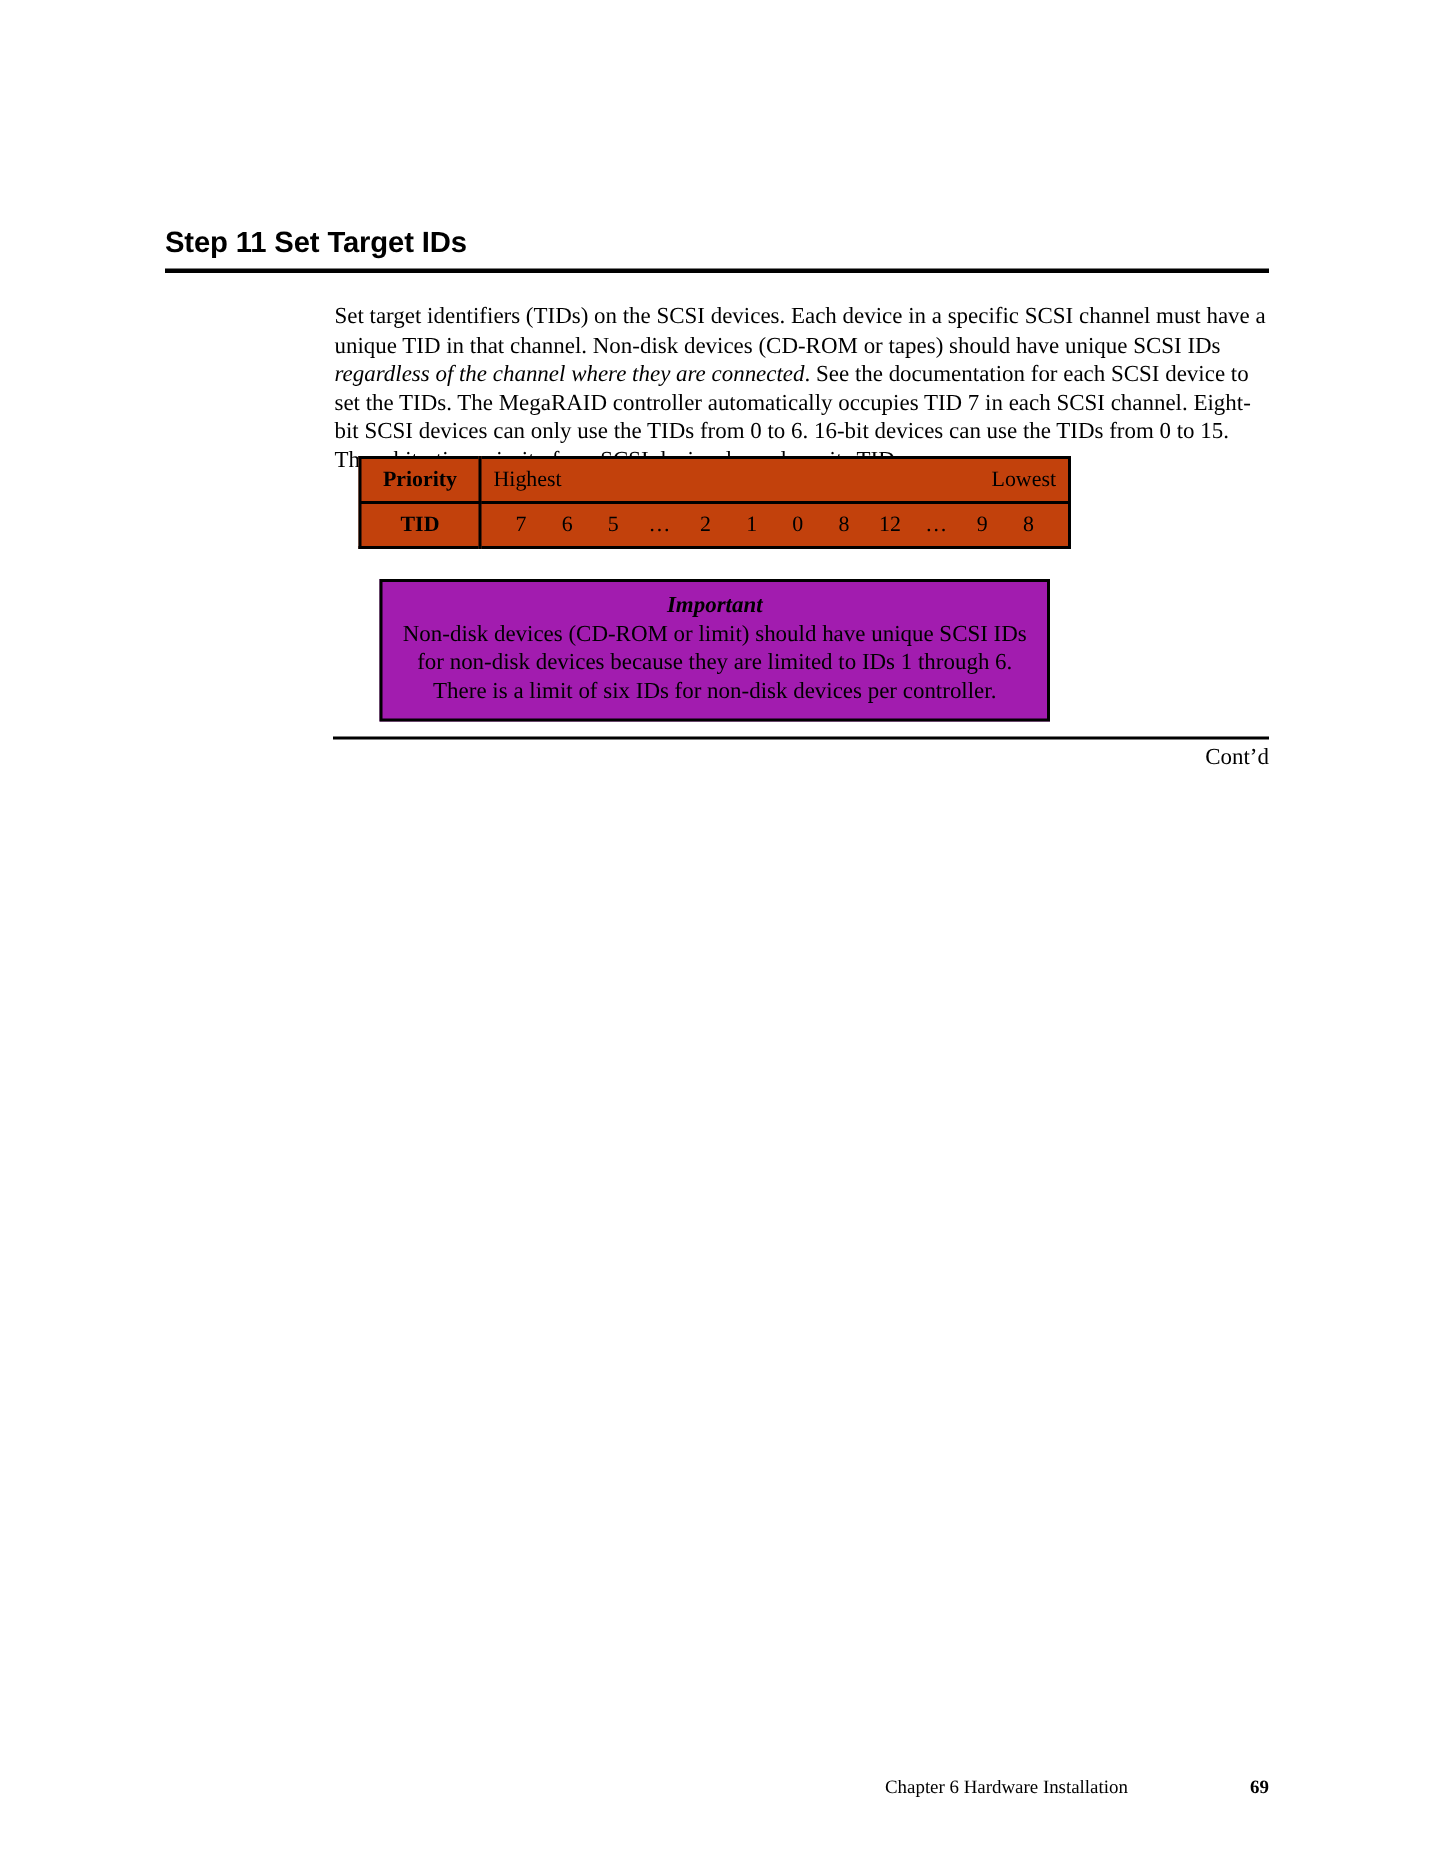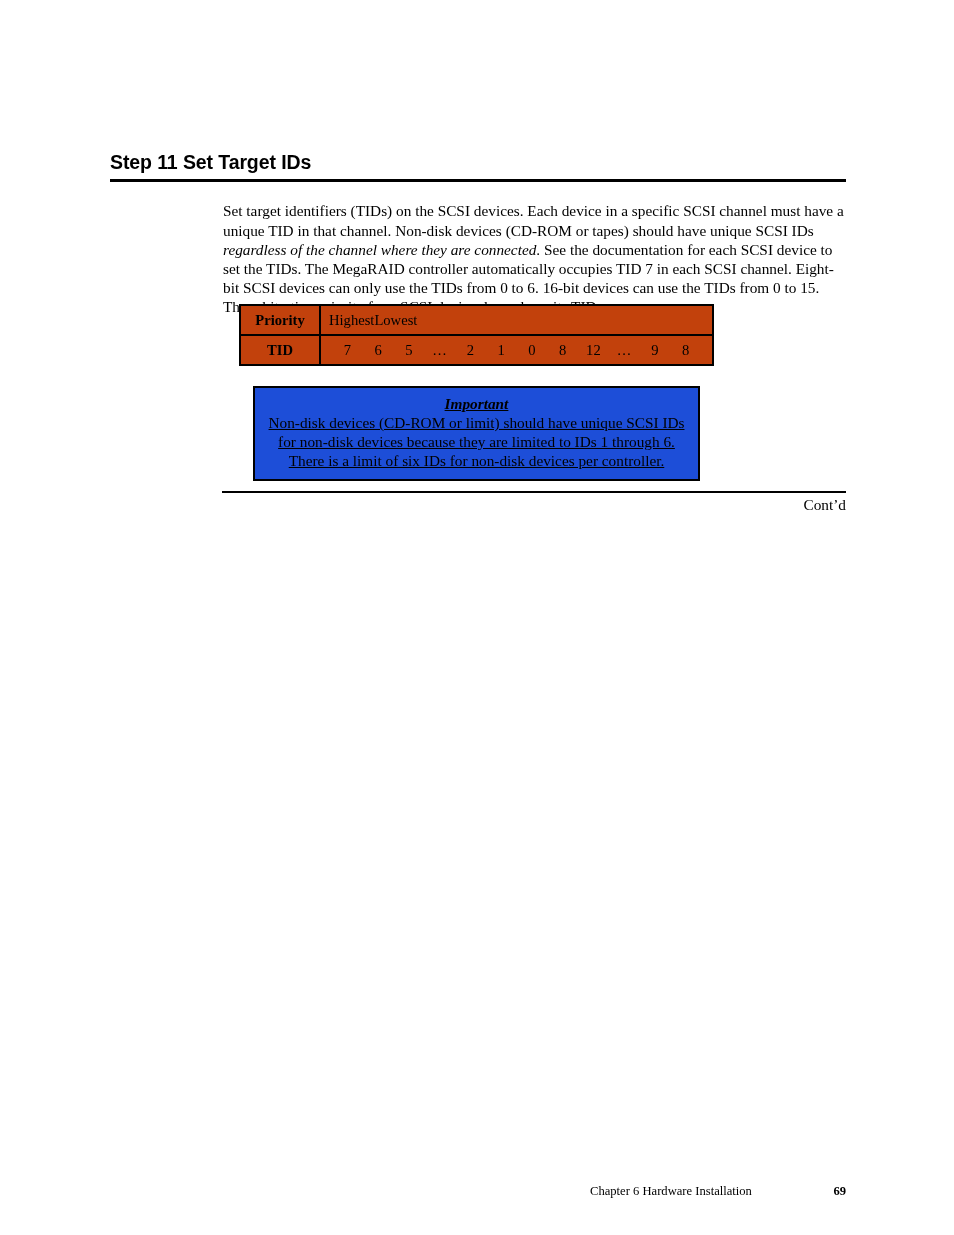--- a/index.html
+++ b/index.html
@@ -86,20 +86,21 @@
   }
   .tid-table tr.row-priority td.label-cell,
   .tid-table tr.row-priority td.value-cell {
     border-bottom: 2.5px solid #000;
   }
   .tid-table td.value-cell {
     padding: 0 8px;
   }
   .extremes {
     display: flex;
+    justify-content: space-between;
     align-items: center;
     width: 100%;
   }
   .extremes span { white-space: nowrap; }
   .tid-values {
     display: flex;
     justify-content: space-between;
     align-items: center;
     width: 100%;
     padding: 0 3px;
@@ -111,25 +112,24 @@
     white-space: nowrap;
   }
 
   
   .important-box {
     position: absolute;
     left: 253px;
     top: 386px;
     width: 447px;
     border: 2.5px solid #000;
-    background: #1d4ed8;
+    background: #a21caf;
     box-sizing: border-box;
     padding: 6px 8px 8px 8px;
     text-align: center;
-    text-decoration: underline;
   }
   .important-title {
     font-weight: bold;
     font-style: italic;
     font-size: 15.3px;
     line-height: 19px;
   }
   .important-line {
     font-size: 15.3px;
     line-height: 19.2px;

